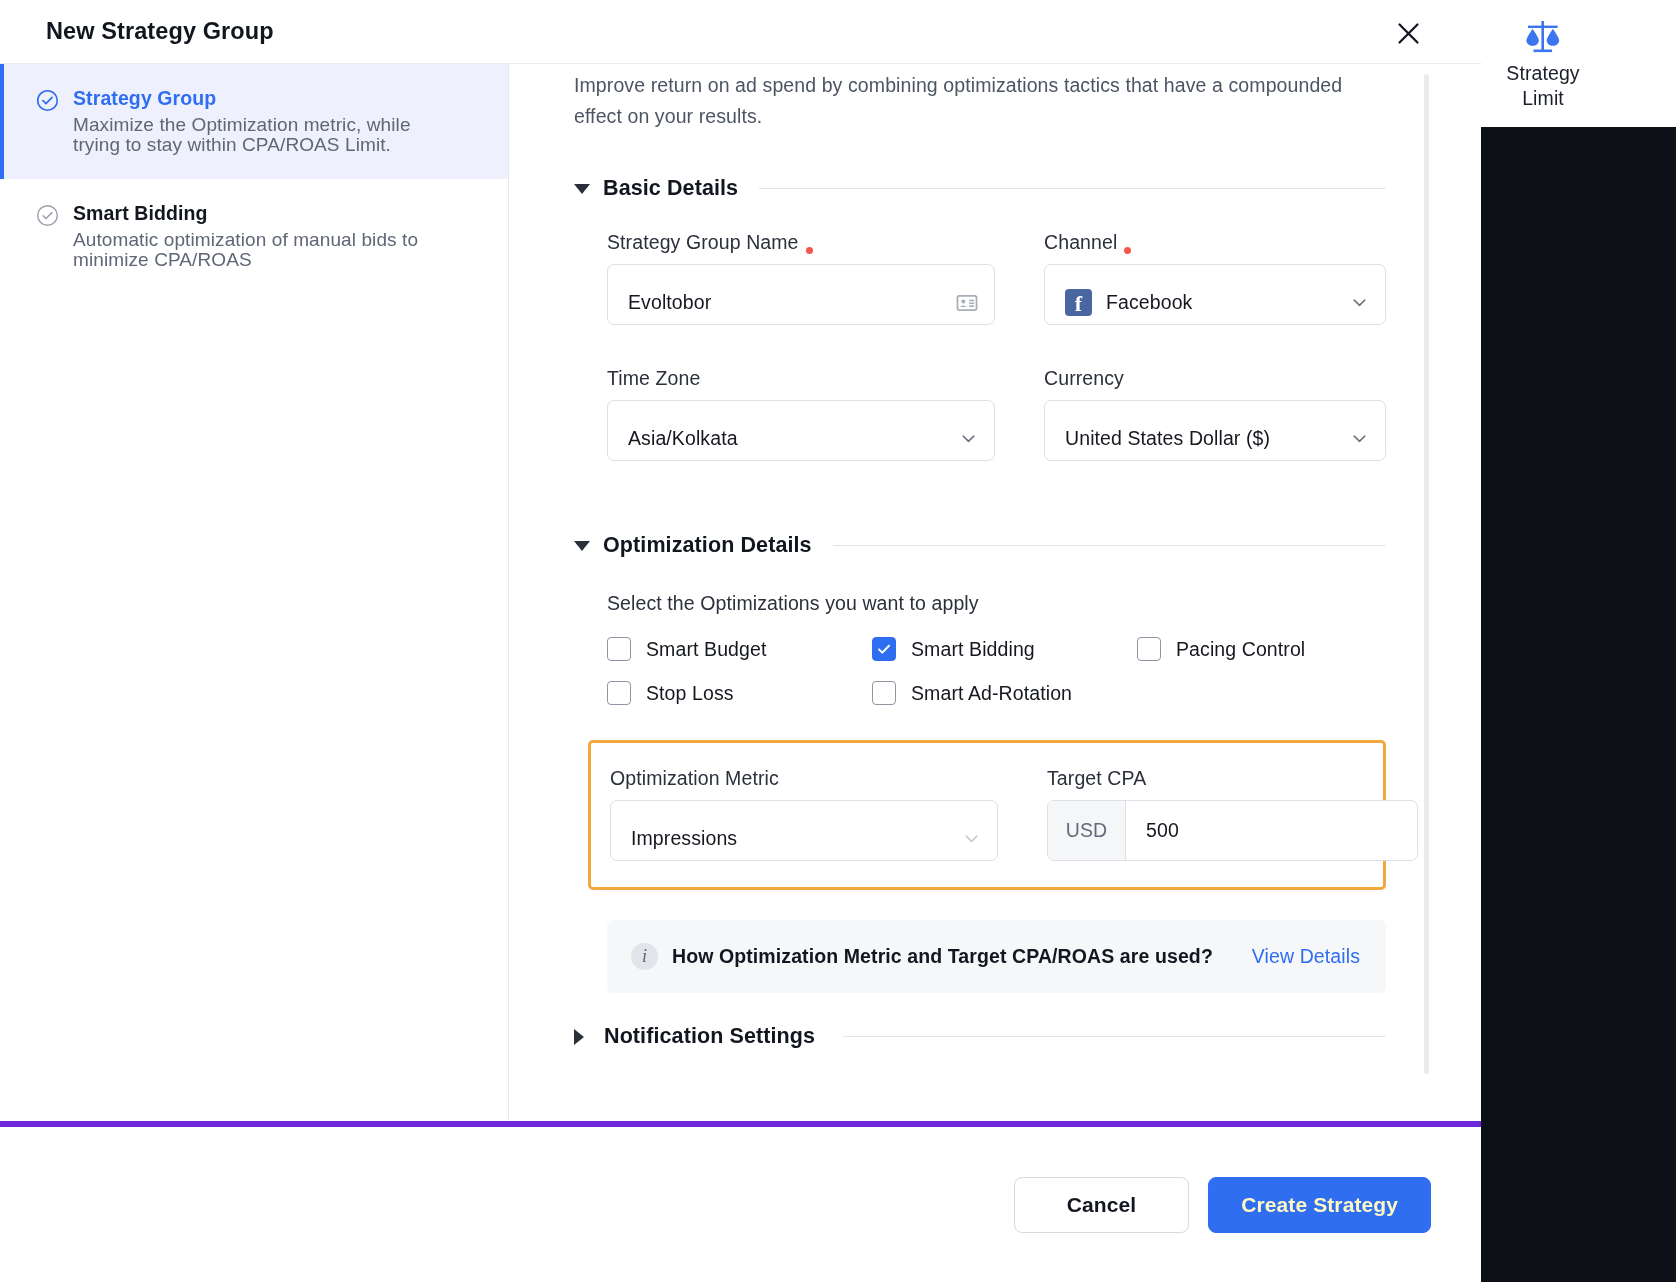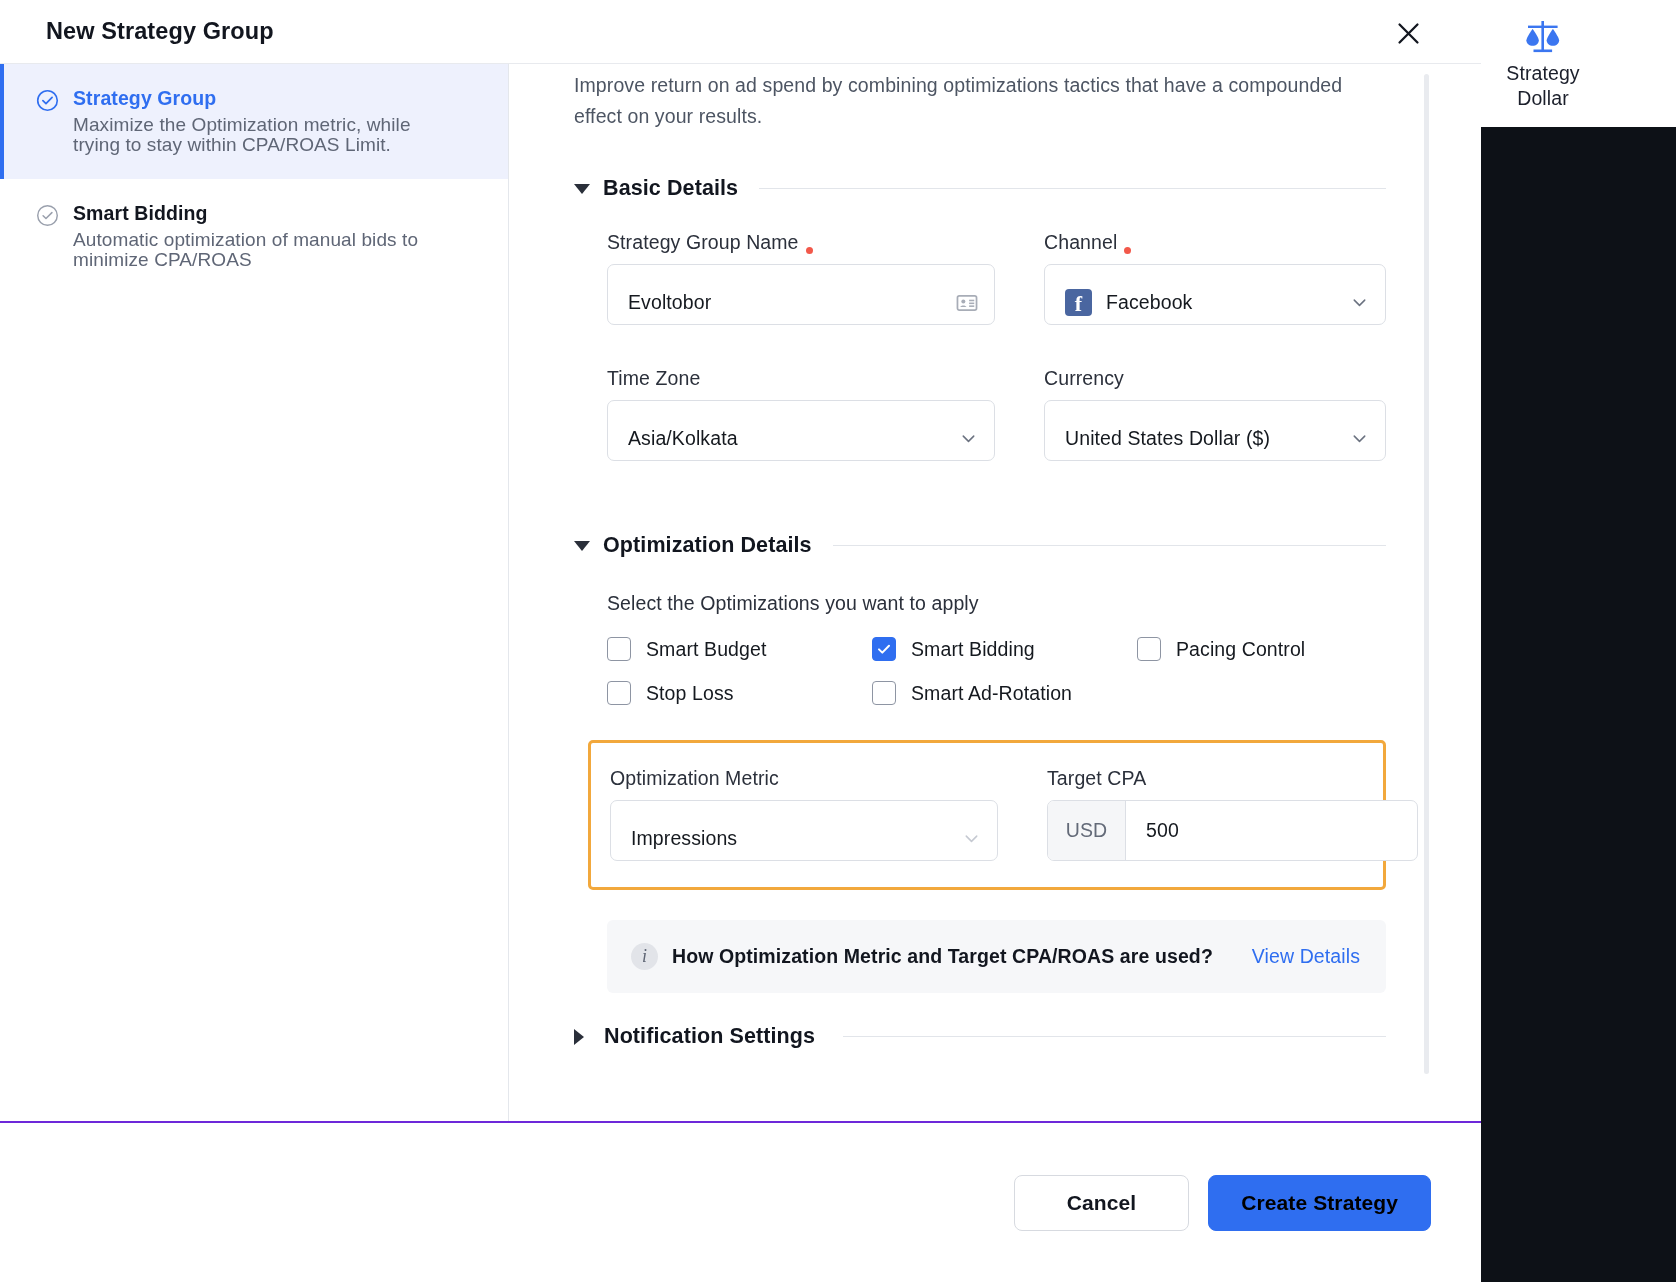--- a/index.html
+++ b/index.html
@@ -218,34 +218,34 @@
   .info-link {
     font-size: 19.5px; color: #2f6ef0; cursor: pointer; white-space: nowrap;
     letter-spacing: .1px;
   }
 
   .notif-head { margin-top: 31px; gap: 20px; }
 
   
   .dlg-footer {
     position: absolute; left: 0; bottom: 0; width: 1481px; height: 161px;
-    border-top: 2px solid #6d28d9; background: #fff;
+    border-top: 6px solid #6d28d9; background: #fff;
     display: flex; align-items: center; justify-content: flex-end;
     padding-right: 50px; gap: 19px;
   }
   .btn {
     height: 56px; border-radius: 8px; font-size: 21px; cursor: pointer;
     font-family: "Liberation Sans", sans-serif; letter-spacing: .1px;
   }
   .btn-cancel {
     background: #fff; border: 1px solid #d7dae0; color: #12161f;
     padding: 0 52px; font-weight: bold;
   }
   .btn-primary {
-    background: #2f6ef0; border: 1px solid #2f6ef0; color: #000000;
+    background: #2f6ef0; border: 1px solid #2f6ef0; color: #fef9c3;
     padding: 0 32px; font-weight: bold;
   }
 </style>
 </head>
 <body>
 
 <div id="root">
 
   <div class="right-rail">
     <div class="rail-tab">
@@ -253,21 +253,21 @@
         <svg viewBox="0 0 38 34" xmlns="http://www.w3.org/2000/svg">
           <rect x="17.4" y="1" width="2.6" height="30" fill="#3b76f0"></rect>
           <rect x="4" y="5.6" width="29.6" height="2.4" fill="#3b76f0"></rect>
           <rect x="9.5" y="29.5" width="18.6" height="2.6" fill="#3b76f0"></rect>
           <path d="M8.6 9 C8.6 9 2.4 17.4 2.4 20.2 C2.4 23.6 5.2 25.8 8.6 25.8 C12 25.8 14.8 23.6 14.8 20.2 C14.8 17.4 8.6 9 8.6 9 Z" fill="#3b76f0"></path>
           <path d="M28.9 9 C28.9 9 22.7 17.4 22.7 20.2 C22.7 23.6 25.5 25.8 28.9 25.8 C32.3 25.8 35.1 23.6 35.1 20.2 C35.1 17.4 28.9 9 28.9 9 Z" fill="#3b76f0"></path>
         </svg>
       </span>
       <div class="rail-label">
         <div>Strategy</div>
-        <div>Dollar</div>
+        <div>Limit</div>
       </div>
     </div>
     <div class="dark-panel"></div>
   </div>
 
   <div class="dialog">
 
     <div class="dlg-header">
       <div class="dlg-title">New Strategy Group</div>
       <button class="close-btn">

